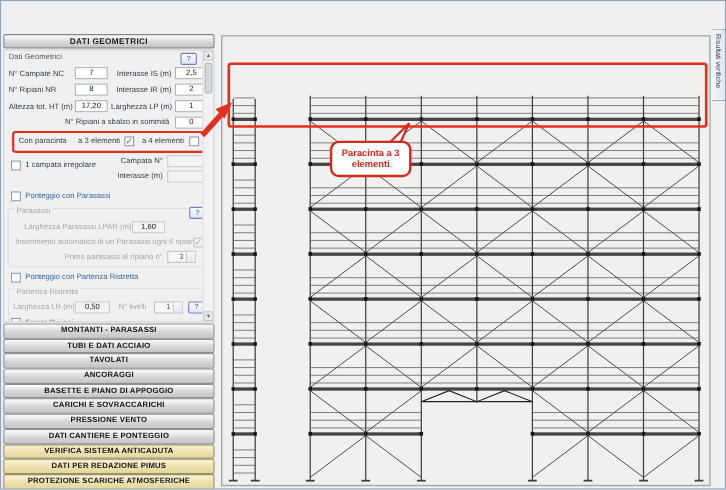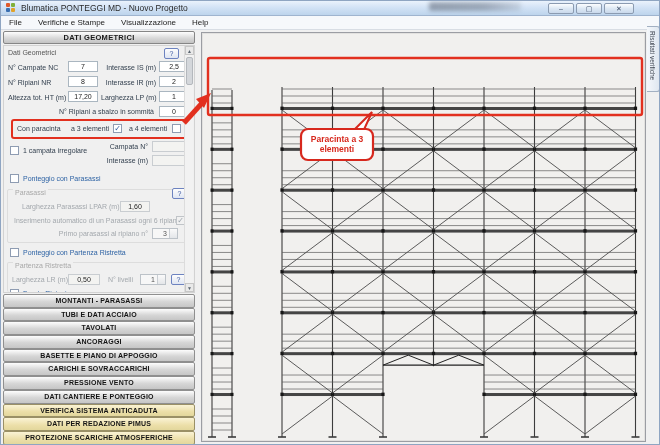--- a/index.html
+++ b/index.html
@@ -85,42 +85,21 @@
     font-size:6.5px; color:#3e4document5; color:#3e4550; white-space:nowrap; }
 
   
   .overlay { position:absolute; left:0; top:0; width:660px; height:445px; pointer-events:none; z-index:50; }
 </style>
 </head>
 <body>
 
 <div class="window">
 
-  <div class="titlebar">
-    <div class="title-icon">
-      <i class="ti1"></i>
-        <i class="ti2"></i>
-        <i class="ti3"></i>
-        <i class="ti4"></i>
-    </div>
-    <div class="title-text">Blumatica PONTEGGI MD - Nuovo Progetto</div>
-    <div class="title-smudge"></div>
-    <div class="win-btns">
-      <div class="win-btn">–</div>
-      <div class="win-btn">▢</div>
-      <div class="win-btn close">✕</div>
-    </div>
-  </div>
-
-  <div class="menubar">
-      <span class="menu-item">File</span>
-      <span class="menu-item">Verifiche e Stampe</span>
-      <span class="menu-item">Visualizzazione</span>
-      <span class="menu-item">Help</span>
-    </div>
+
 
   <div class="sidebar">
     <div class="acc-header">DATI GEOMETRICI</div>
 
     <div class="panel">
       <div class="lbl" style="left:4px;top:3px;color:#555">Dati Geometrici</div>
       <div class="helpbtn" style="left:160px;top:2px">?</div>
 
       <div class="lbl" style="left:4px;top:18px">N° Campate NC</div>
       <div class="inp" style="left:64px;top:15px;width:30px">7</div>

